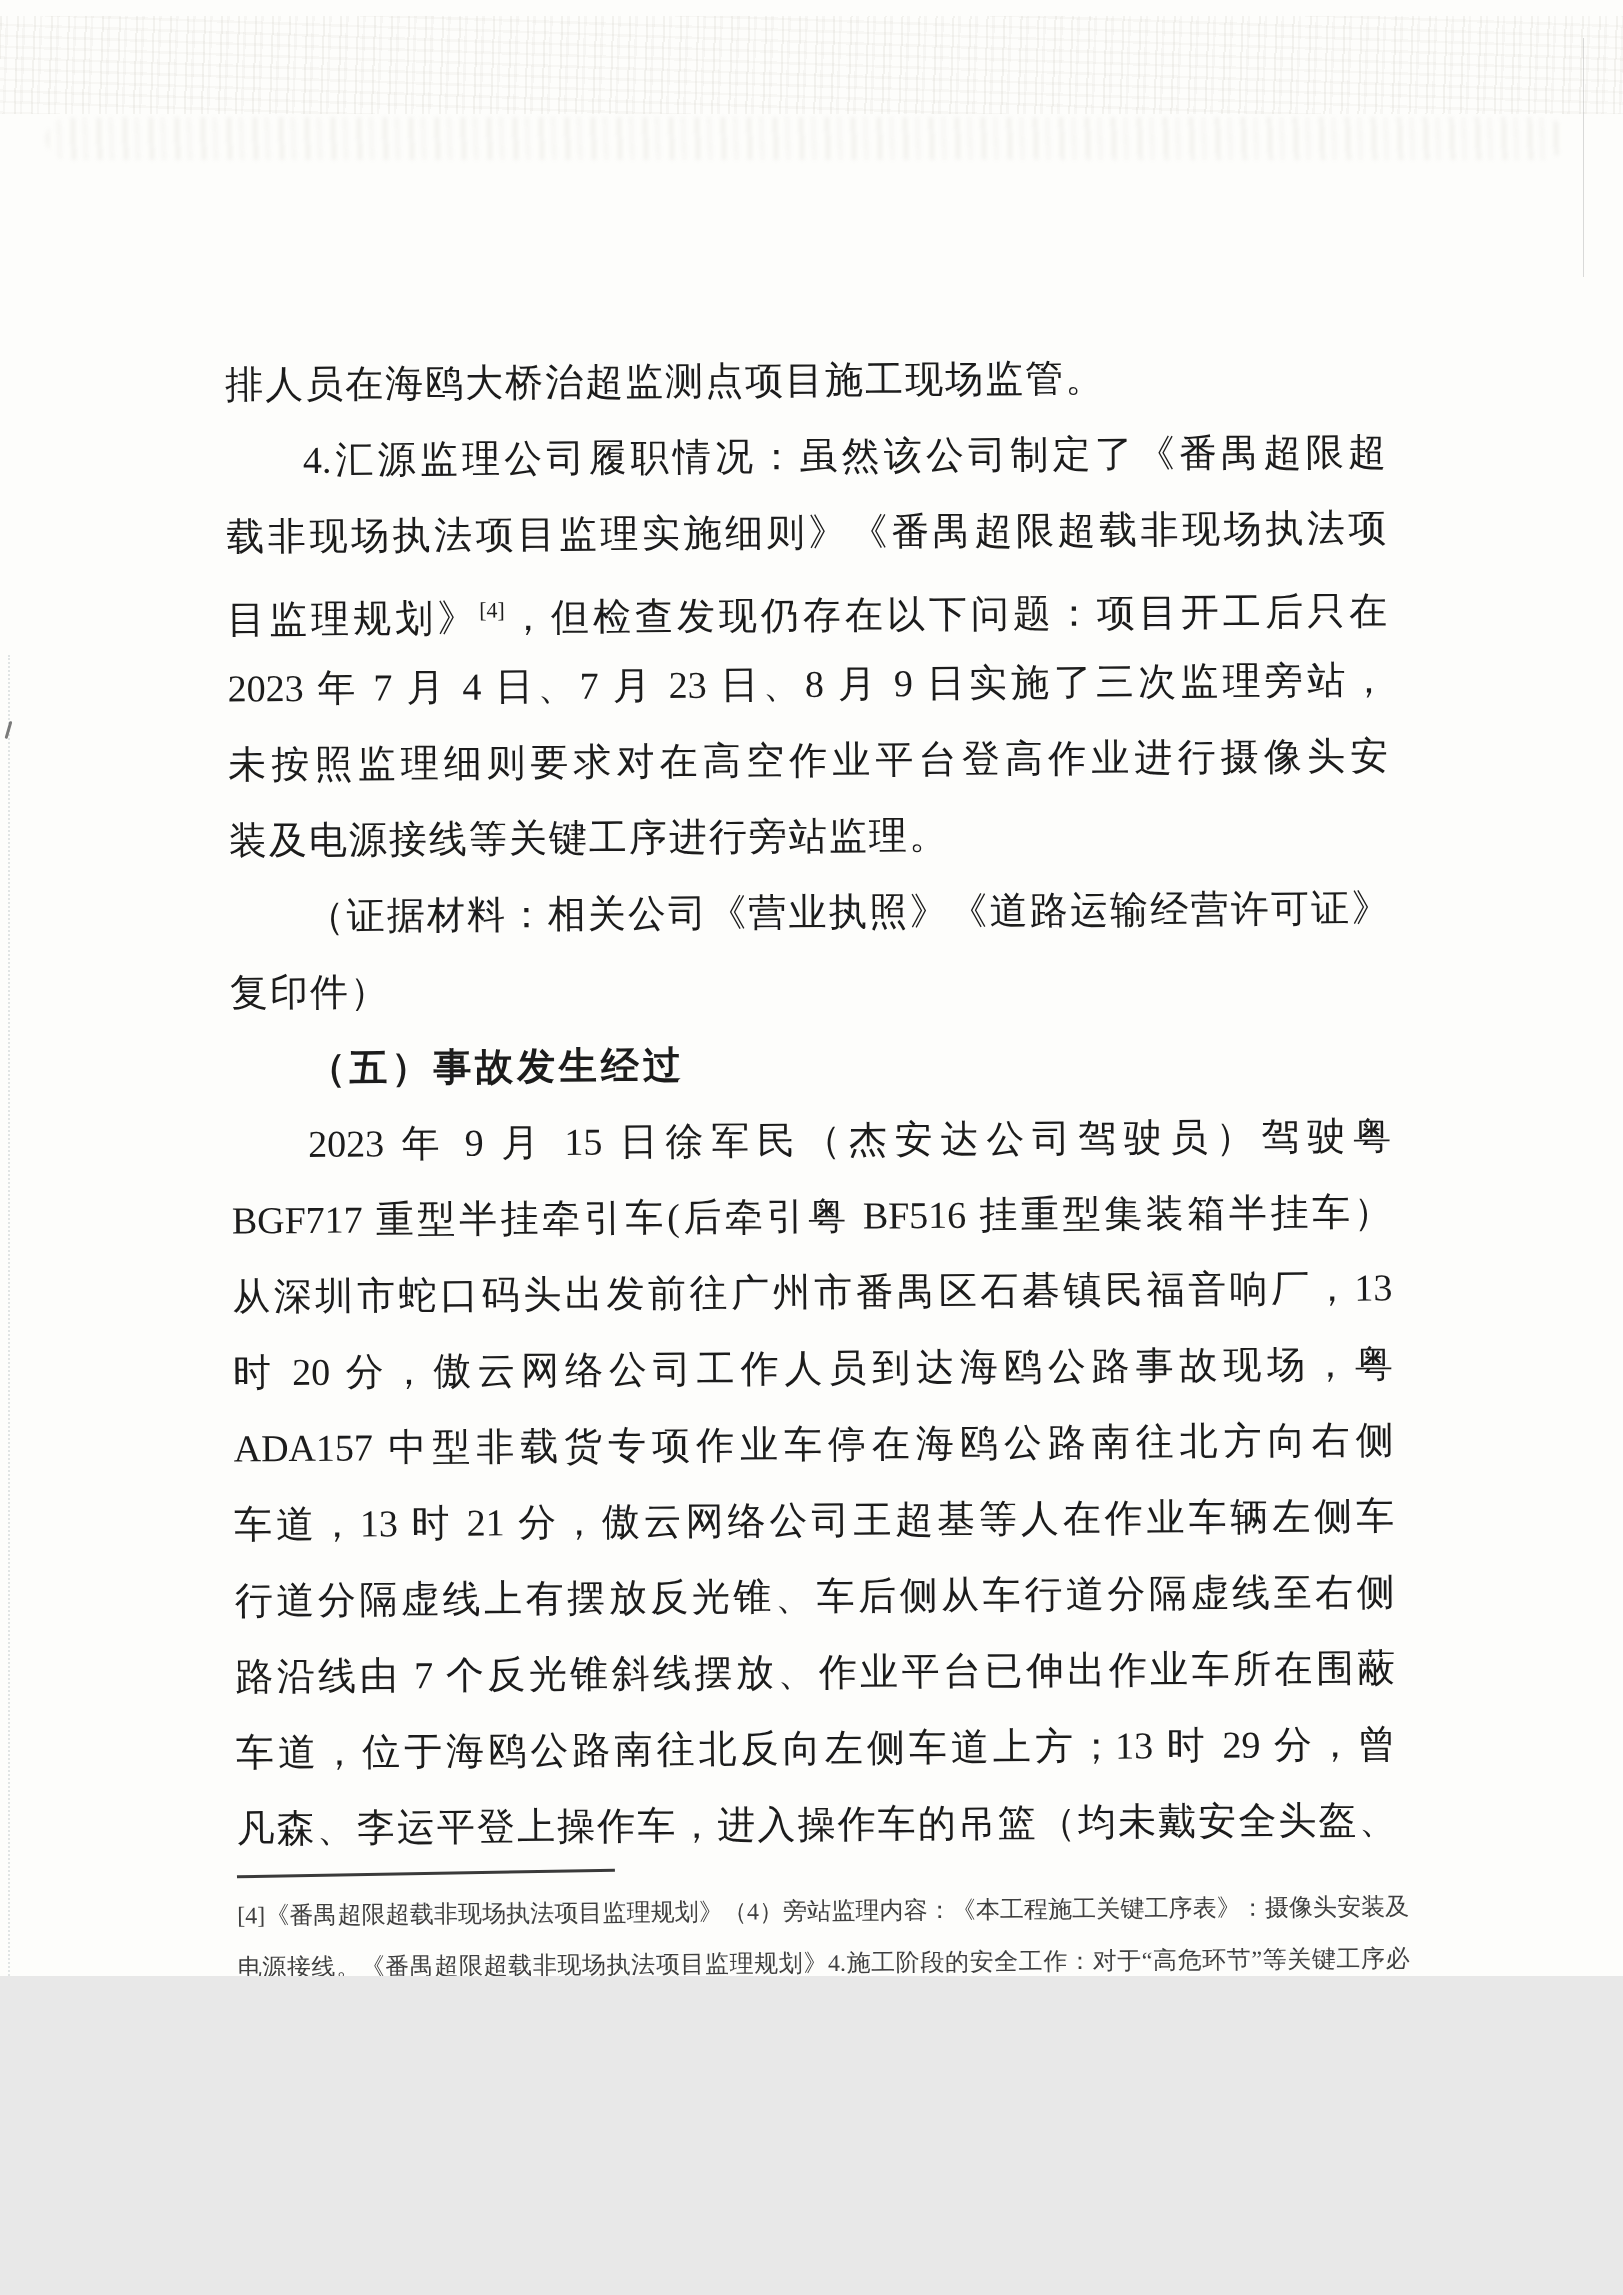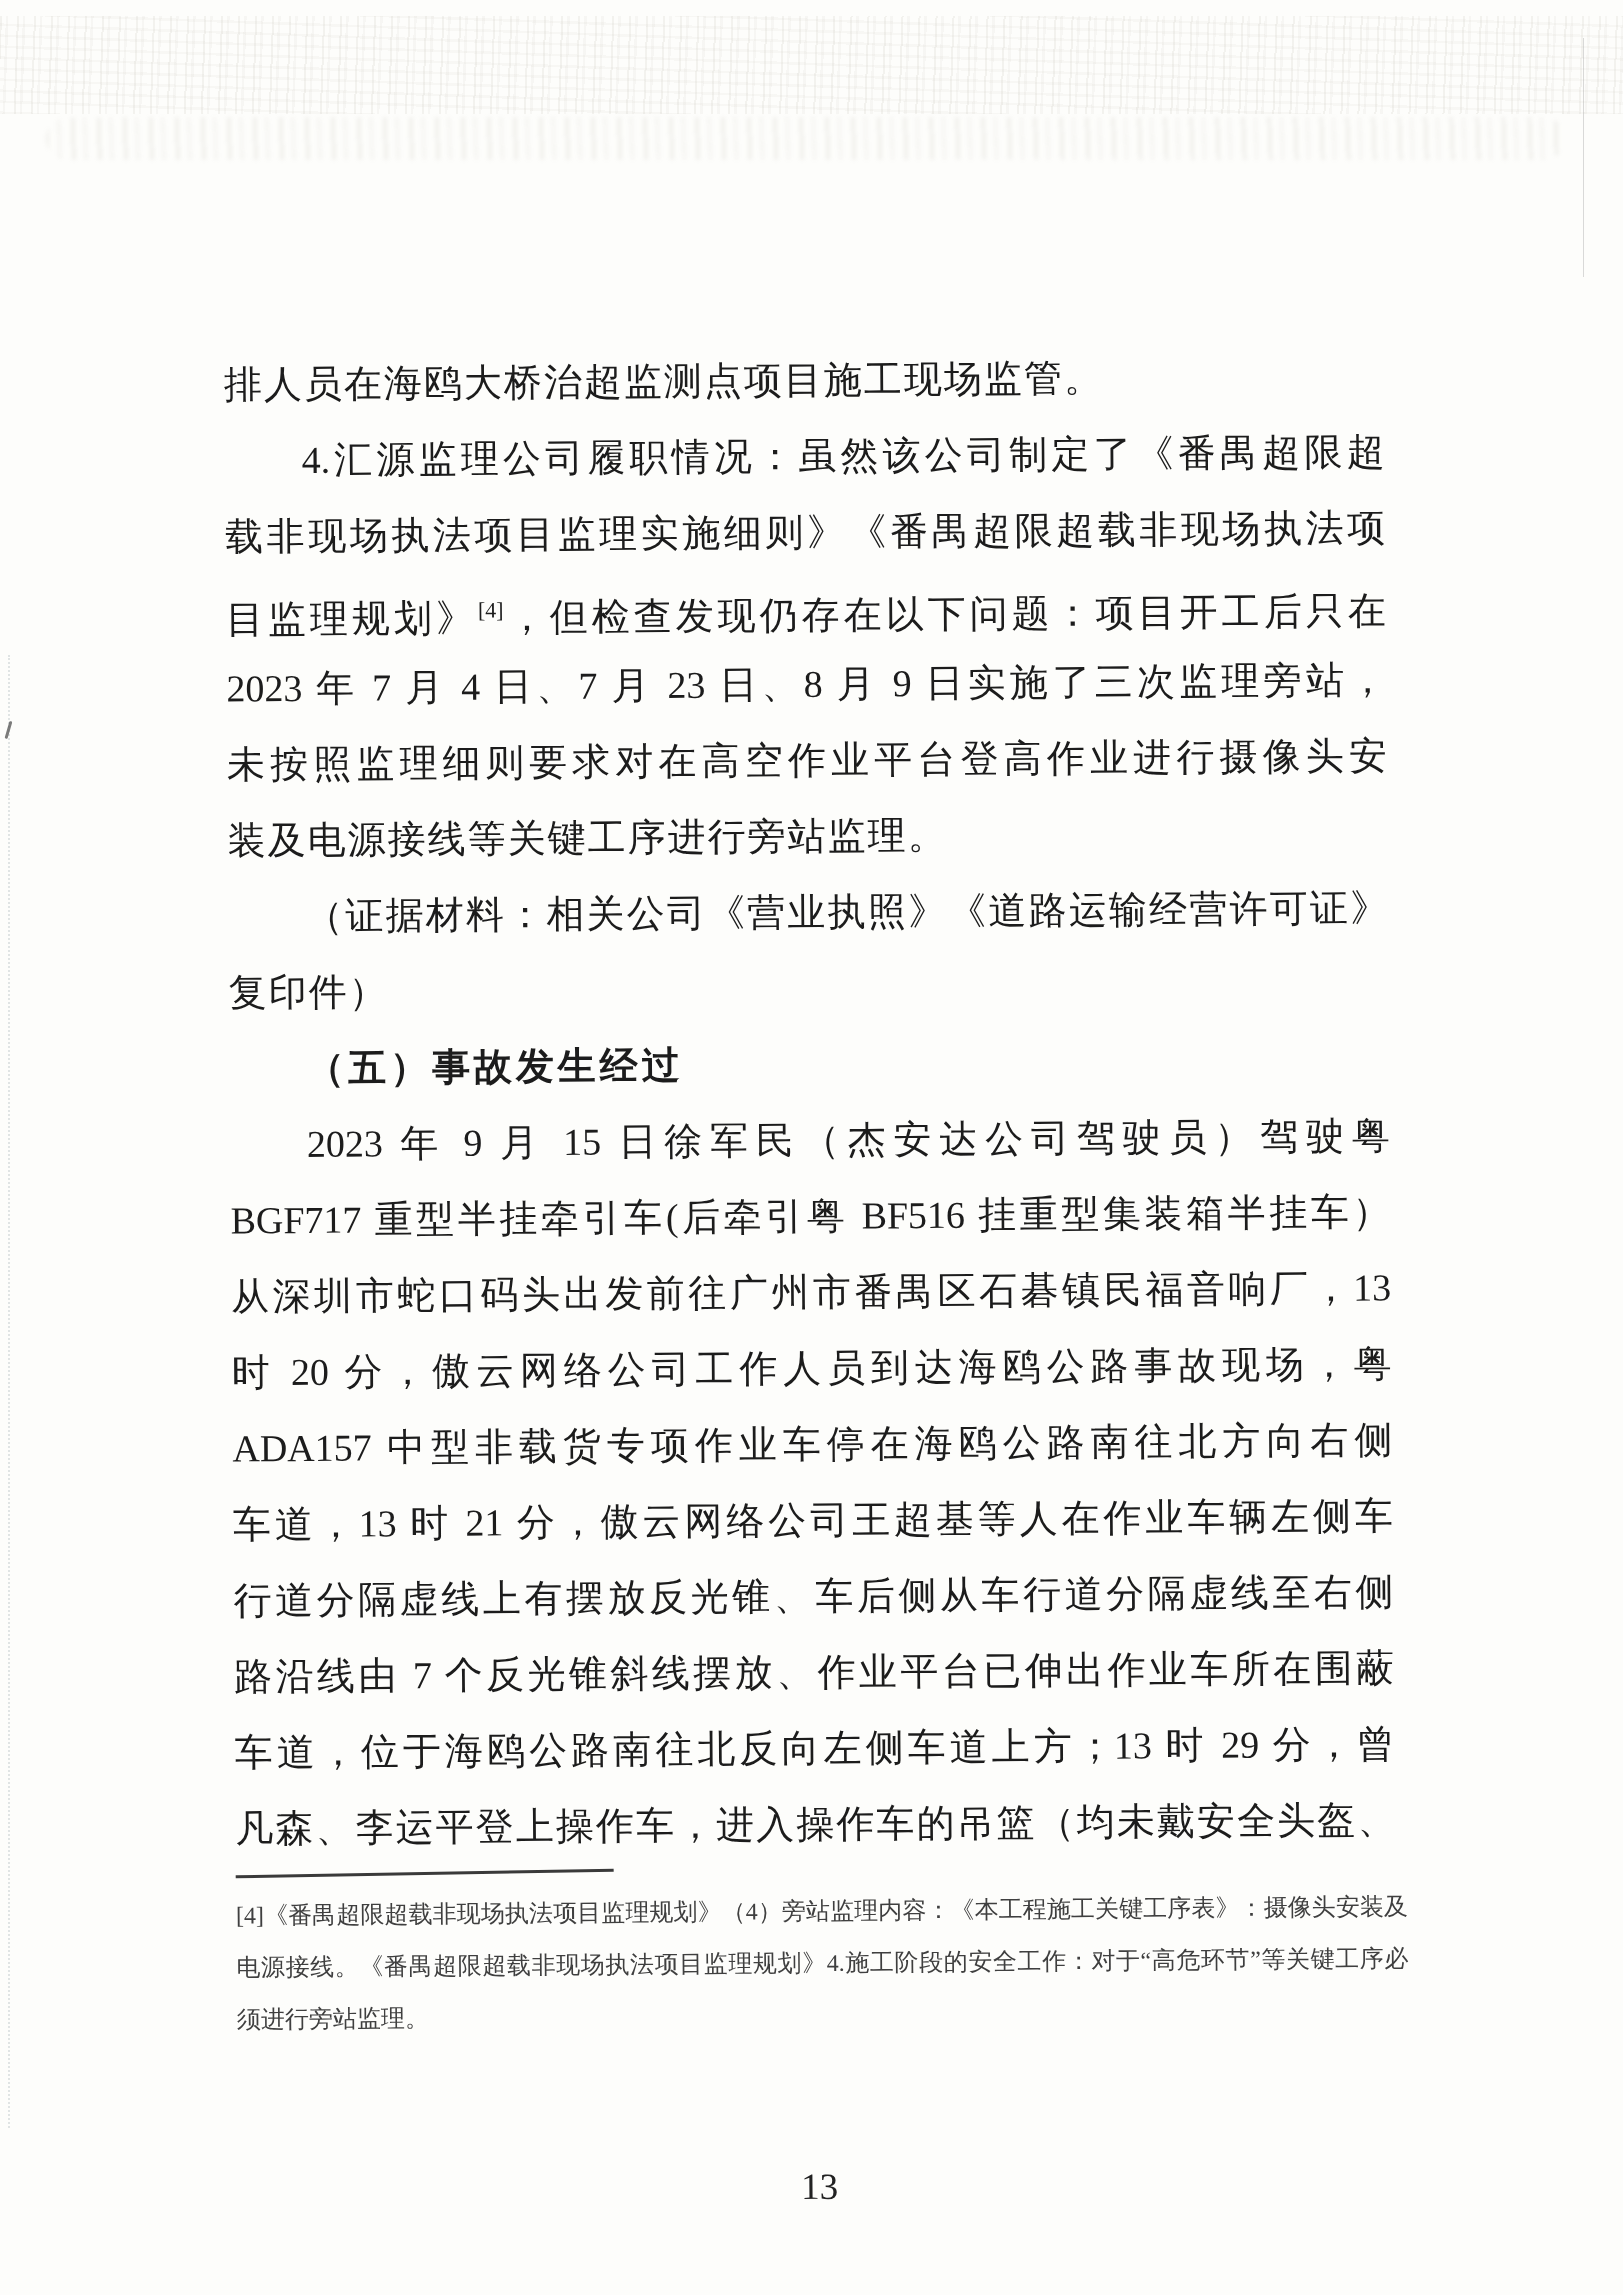--- a/index.html
+++ b/index.html
@@ -1,19 +1,19 @@
 <!DOCTYPE html>
 <html style="font-size:10.5px"><head>
 <meta charset="utf-8">
 <style>
   html, body { margin: 0; padding: 0; background: #e8e8e8; }
   .page {
     position: relative;
     width: 1623px;
-    height: 2295px;
+    height: 1976px;
     background: #fdfdfb;
     overflow: hidden;
     font-family: "Liberation Serif", "DejaVu Serif", serif;
     color: #1c1c1c;
   }
   
   .content {
     position: absolute;
     inset: 0;
     transform: rotate(-0.45deg);

